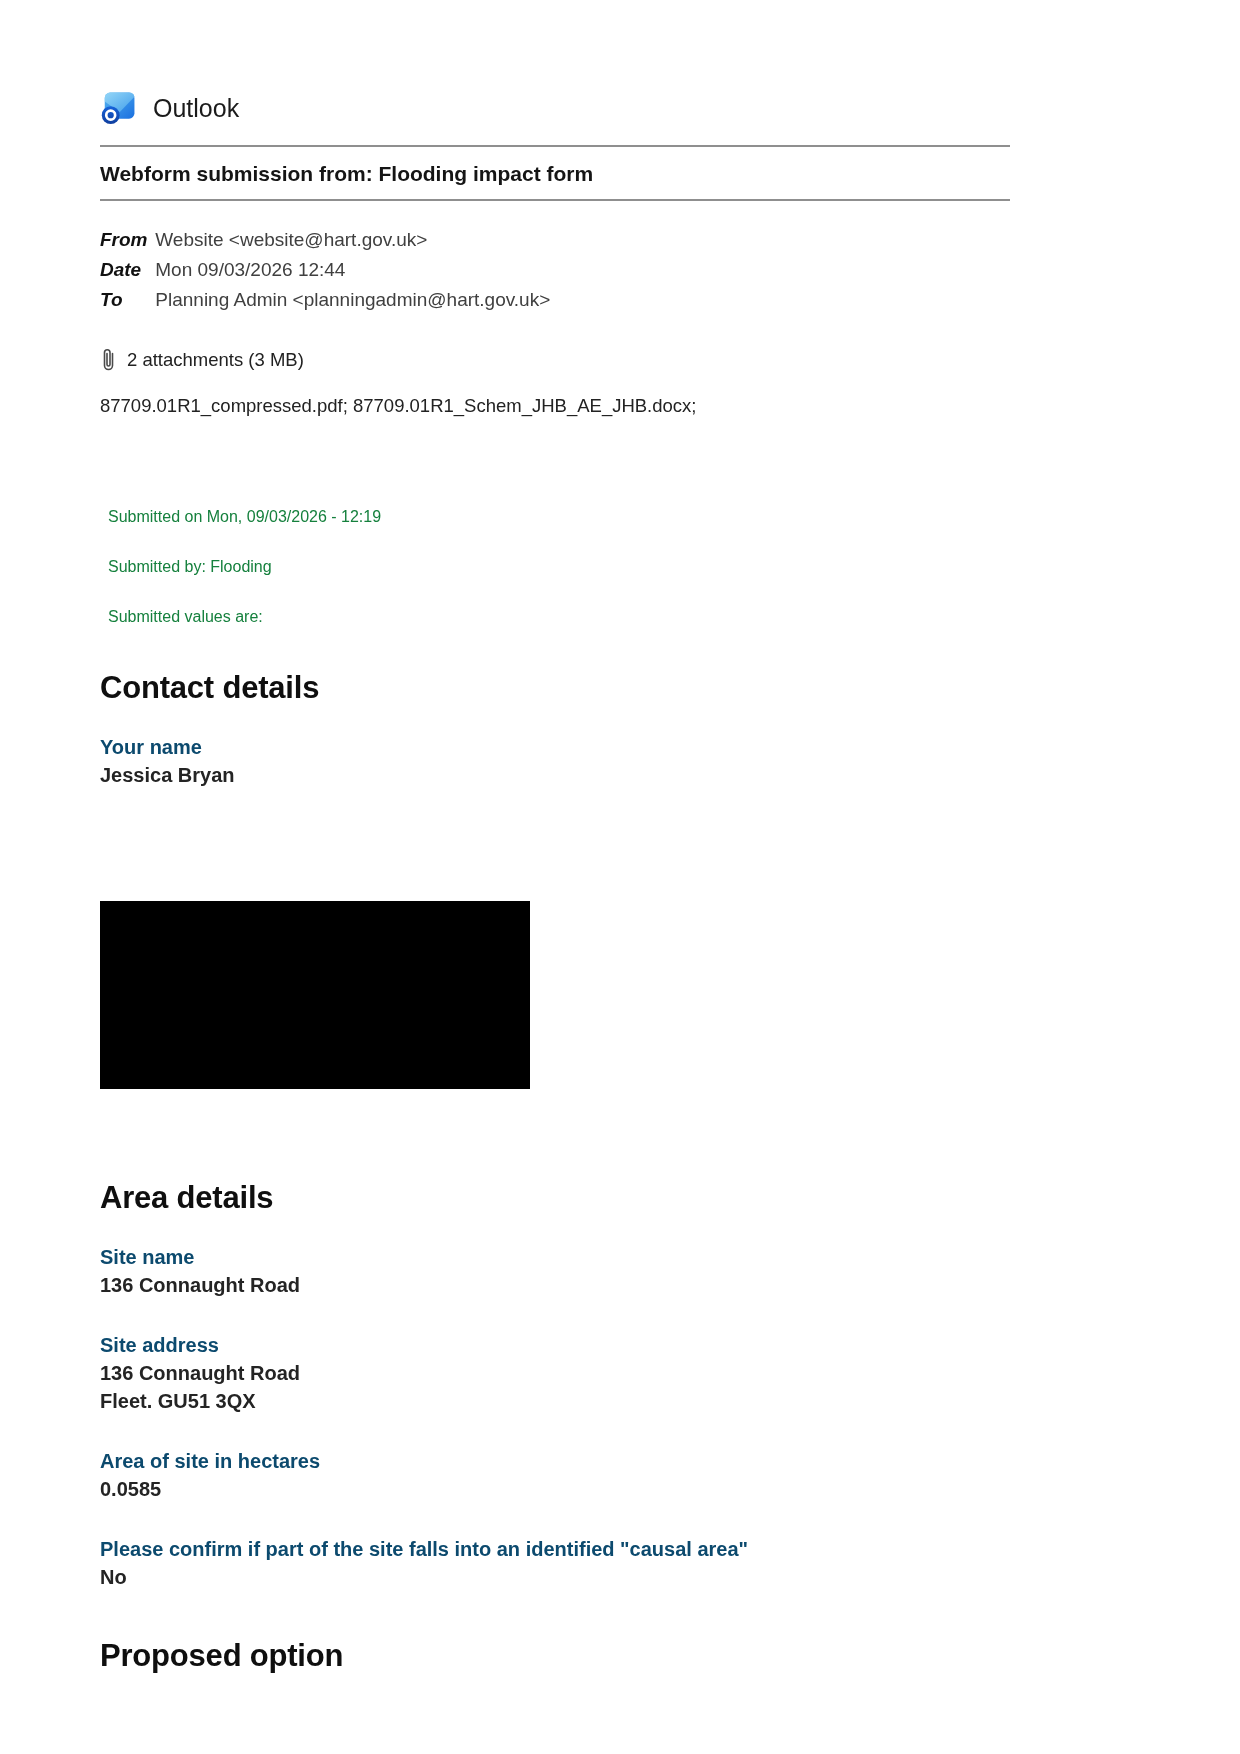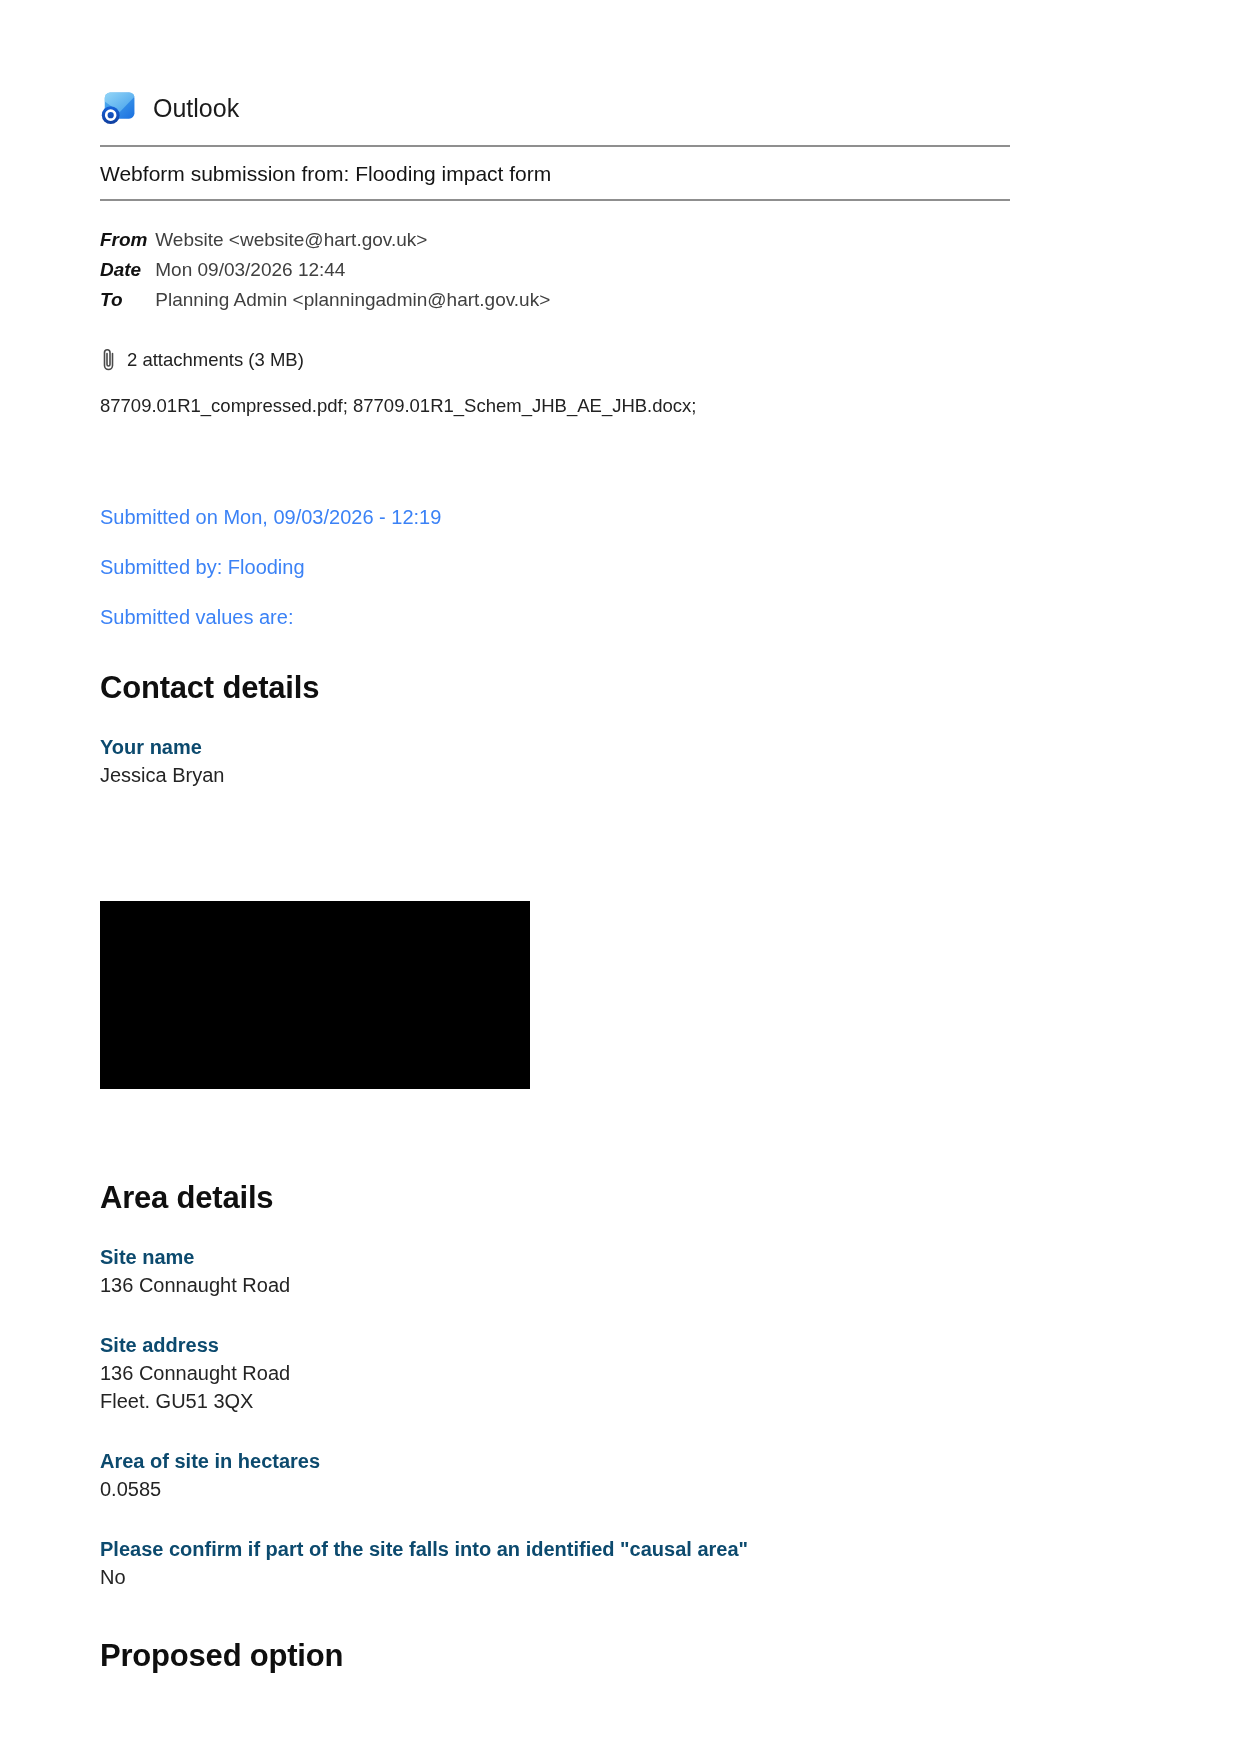--- a/index.html
+++ b/index.html
@@ -20,42 +20,42 @@
   }
   
   .brand { display: flex; align-items: center; gap: 15px; height: 40px; }
   .brand .logo { display: inline-flex; width: 38px; height: 38px; }
   .brand-name { font-size: 25px; font-weight: 400; color: #1b1b1b; }
   
   .rule { border: 0; border-top: 2px solid #8f8f8f; height: 0; margin: 0; }
   .rule-top { margin-top: 17px; }
   .rule-subject { margin-top: 13px; }
   
-  .subject { margin: 15px 0 0; font-size: 21px; font-weight: 400; color: #151515; }
+  .subject { margin: 15px 0 0; font-size: 21px; font-weight: 700; color: #151515; }
   
   .meta { margin-top: 24px; font-size: 19px; }
   .meta-row { line-height: 30px; }
   .meta-label { display: inline-block; min-width: 50px; font-weight: 700; color: #111; font-style: italic; }
   .meta-value { color: #404040; }
   
   .attach { margin-top: 33px; display: flex; align-items: center; gap: 10px; font-size: 18.5px; color: #222; }
   .attach .clip { display: inline-flex; }
   .files { margin-top: 23px; font-size: 18.5px; color: #222; }
   
-  .bodyline { margin: 26px 0 0; font-size: 20px; line-height: 24px; color: #3b82f6; }
+  .bodyline { margin: 26px 8px 0; font-size: 16px; line-height: 24px; color: #15803d; }
   .bodyline.first { margin-top: 88px; }
   
   h1.section-title { margin: 40px 0 0; font-size: 31px; line-height: 38px; font-weight: 700; color: #0f0f0f; letter-spacing: -0.2px; }
   h1.gap-after-redaction { margin-top: 90px; }
   h1.gap-large { margin-top: 46px; }
   
   .field { margin-top: 26px; font-size: 20px; line-height: 28px; color: #242424; }
   .field + .field { margin-top: 32px; }
   .flabel { font-weight: 700; color: #0c4a6e; }
-  .fvalue { font-weight: 400; }
+  .fvalue { font-weight: 700; }
   
   .redacted { margin-top: 112px; width: 430px; height: 188px; background: #000000; }
 </style>
 </head>
 <body>
 
 <div class="page">
 
   <header class="brand">
     <span class="logo">

